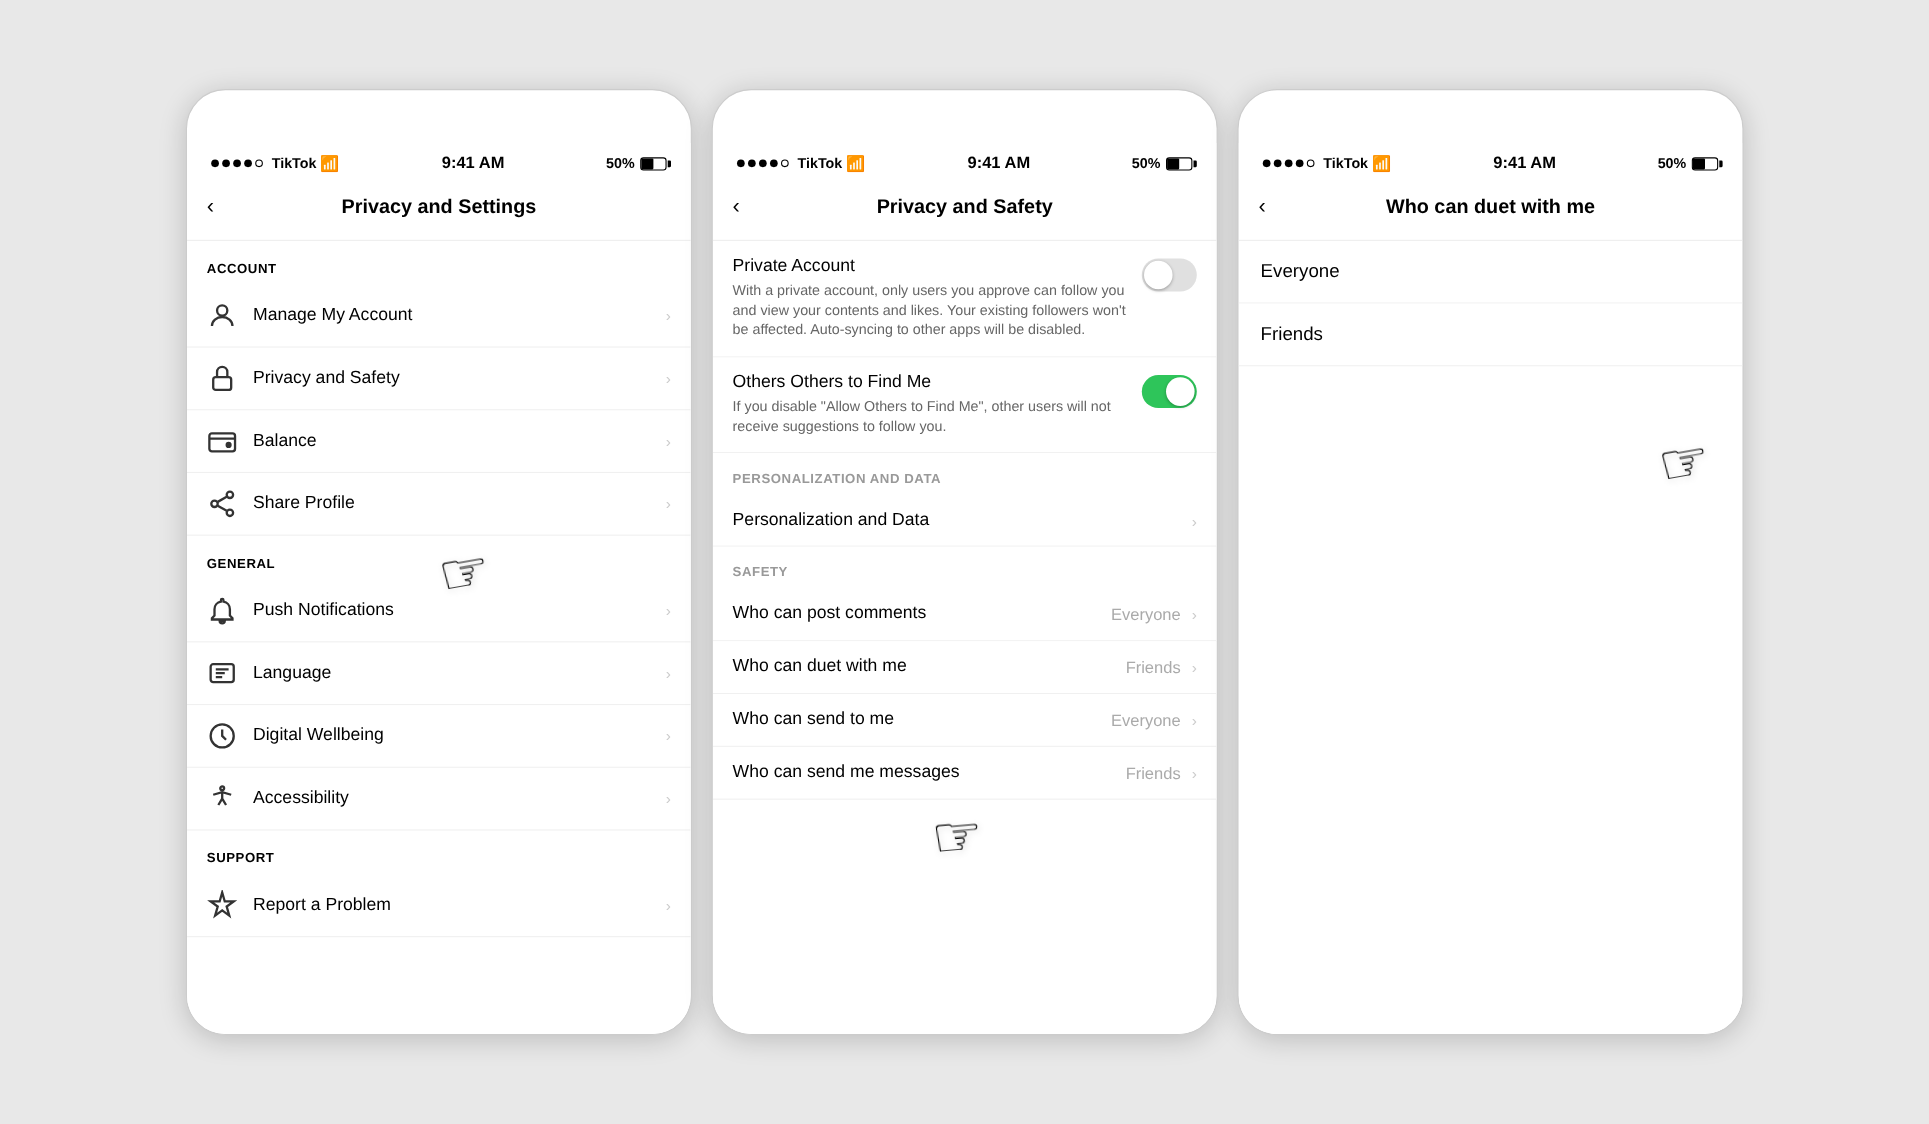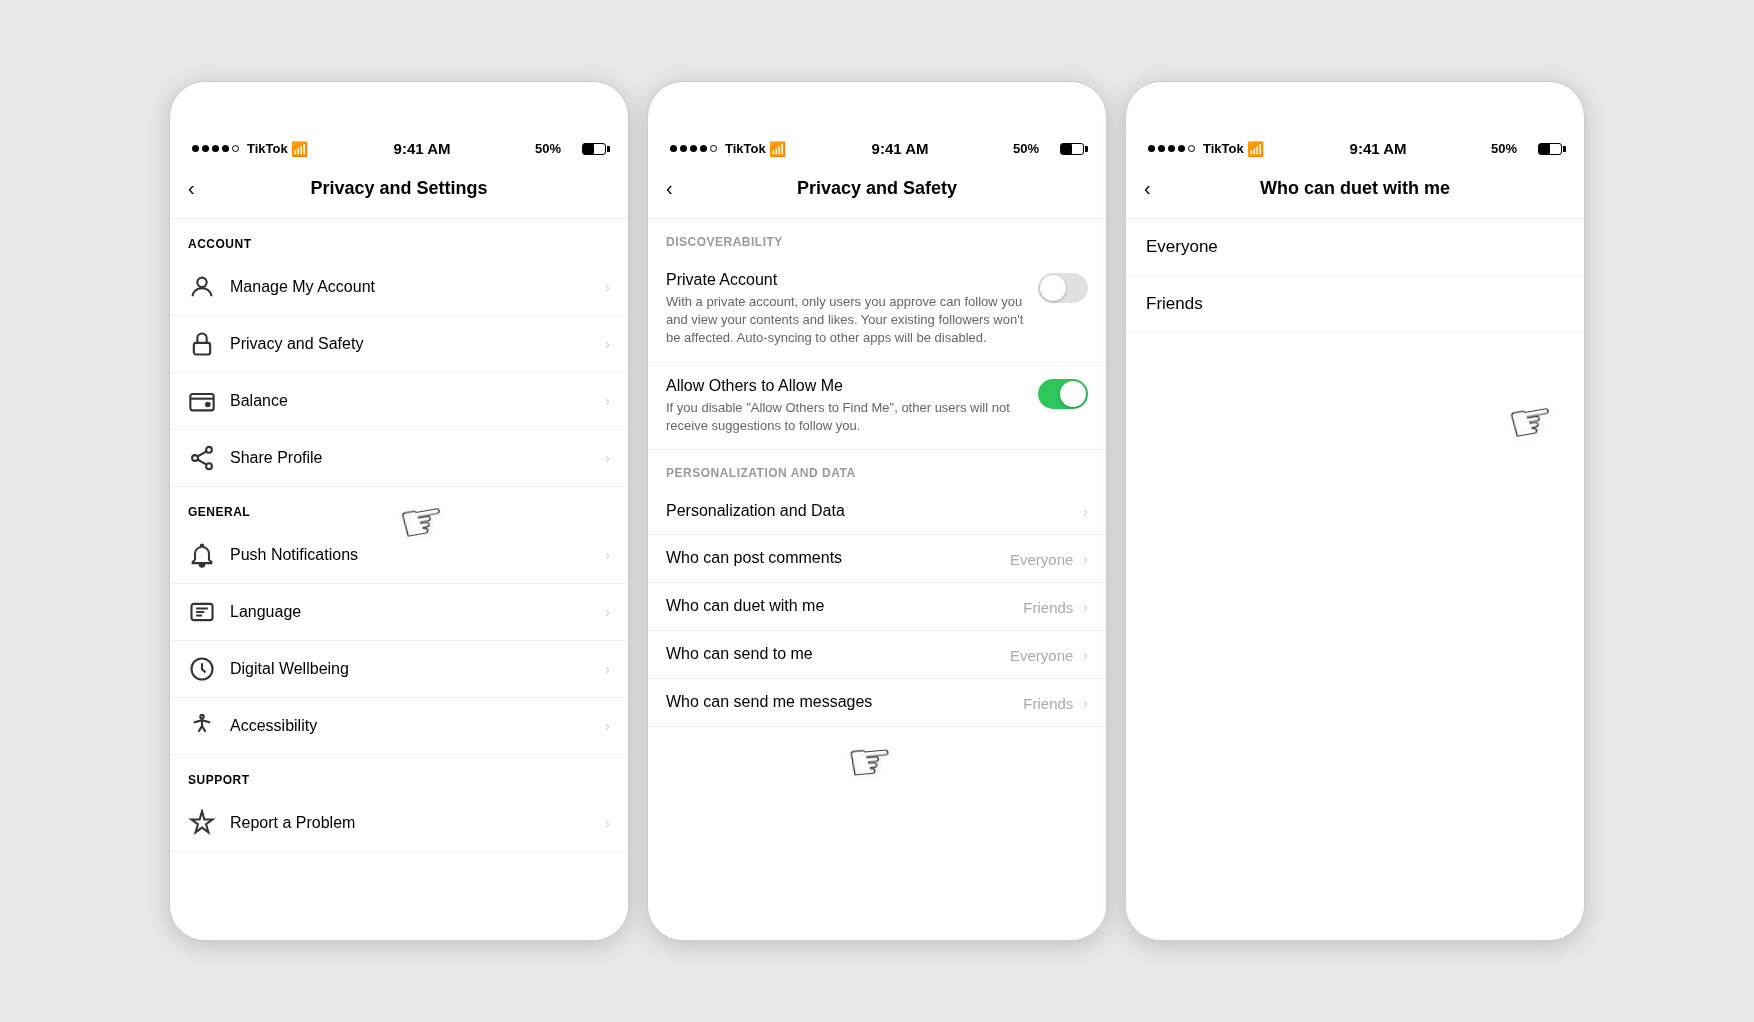--- a/index.html
+++ b/index.html
@@ -39,21 +39,21 @@
       flex-shrink: 0;
       margin-top: 48px;
     }
     .status-left { display: flex; align-items: center; gap: 4px; }
     .status-dots { display: flex; gap: 3px; }
     .status-dot { width: 7px; height: 7px; border-radius: 50%; background: #000; }
     .status-dot.empty { background: transparent; border: 1.5px solid #000; }
     .status-carrier { font-size: 13px; font-weight: 600; margin-left: 4px; }
     .status-wifi { font-size: 14px; }
     .status-center { font-size: 15px; font-weight: 600; }
-    .status-right { display: flex; align-items: center; gap: 21px; font-size: 13px; font-weight: 600; }
+    .status-right { display: flex; align-items: center; gap: 5px; font-size: 13px; font-weight: 600; }
     .battery-icon {
       width: 24px; height: 12px; border: 1.5px solid #000; border-radius: 3px;
       position: relative; display: inline-flex; align-items: center;
     }
     .battery-icon::after {
       content: ''; position: absolute; right: -5px; top: 50%;
       transform: translateY(-50%); width: 3px; height: 6px;
       background: #000; border-radius: 0 1px 1px 0;
     }
     .battery-fill {
@@ -388,57 +388,57 @@
       </div>
     </div>
 
     <div class="header">
       <div class="back-btn">‹</div>
       <div class="header-title">Privacy and Safety</div>
     </div>
 
     <div class="content">
 
-      <div class="section-group-label">DISCOVERABILITY</div>
 
       <div class="ps-item">
         <div class="ps-item-content">
           <div class="ps-item-title">Private Account</div>
           <div class="ps-item-subtitle">With a private account, only users you approve can follow you and view your contents and likes. Your existing followers won't be affected. Auto-syncing to other apps will be disabled.</div>
         </div>
         <div class="ps-item-right">
           <div class="toggle off">
             <div class="toggle-knob"></div>
           </div>
         </div>
       </div>
 
       <div class="ps-item">
         <div class="ps-item-content">
-          <div class="ps-item-title">Allow Others to Allow Me</div>
+          <div class="ps-item-title">Others Others to Find Me</div>
           <div class="ps-item-subtitle">If you disable "Allow Others to Find Me", other users will not receive suggestions to follow you.</div>
         </div>
         <div class="ps-item-right">
           <div class="toggle on">
             <div class="toggle-knob"></div>
           </div>
         </div>
       </div>
 
       <div class="section-group-label">PERSONALIZATION AND DATA</div>
 
       <div class="ps-item">
         <div class="ps-item-content">
           <div class="ps-item-title">Personalization and Data</div>
         </div>
         <div class="ps-item-right">
           <span class="chevron">›</span>
         </div>
       </div>
 
+      <div class="section-group-label">SAFETY</div>
 
       <div class="ps-item">
         <div class="ps-item-content">
           <div class="ps-item-title">Who can post comments</div>
         </div>
         <div class="ps-item-right">
           <span class="ps-value">Everyone</span>
           <span class="chevron">›</span>
         </div>
       </div>

